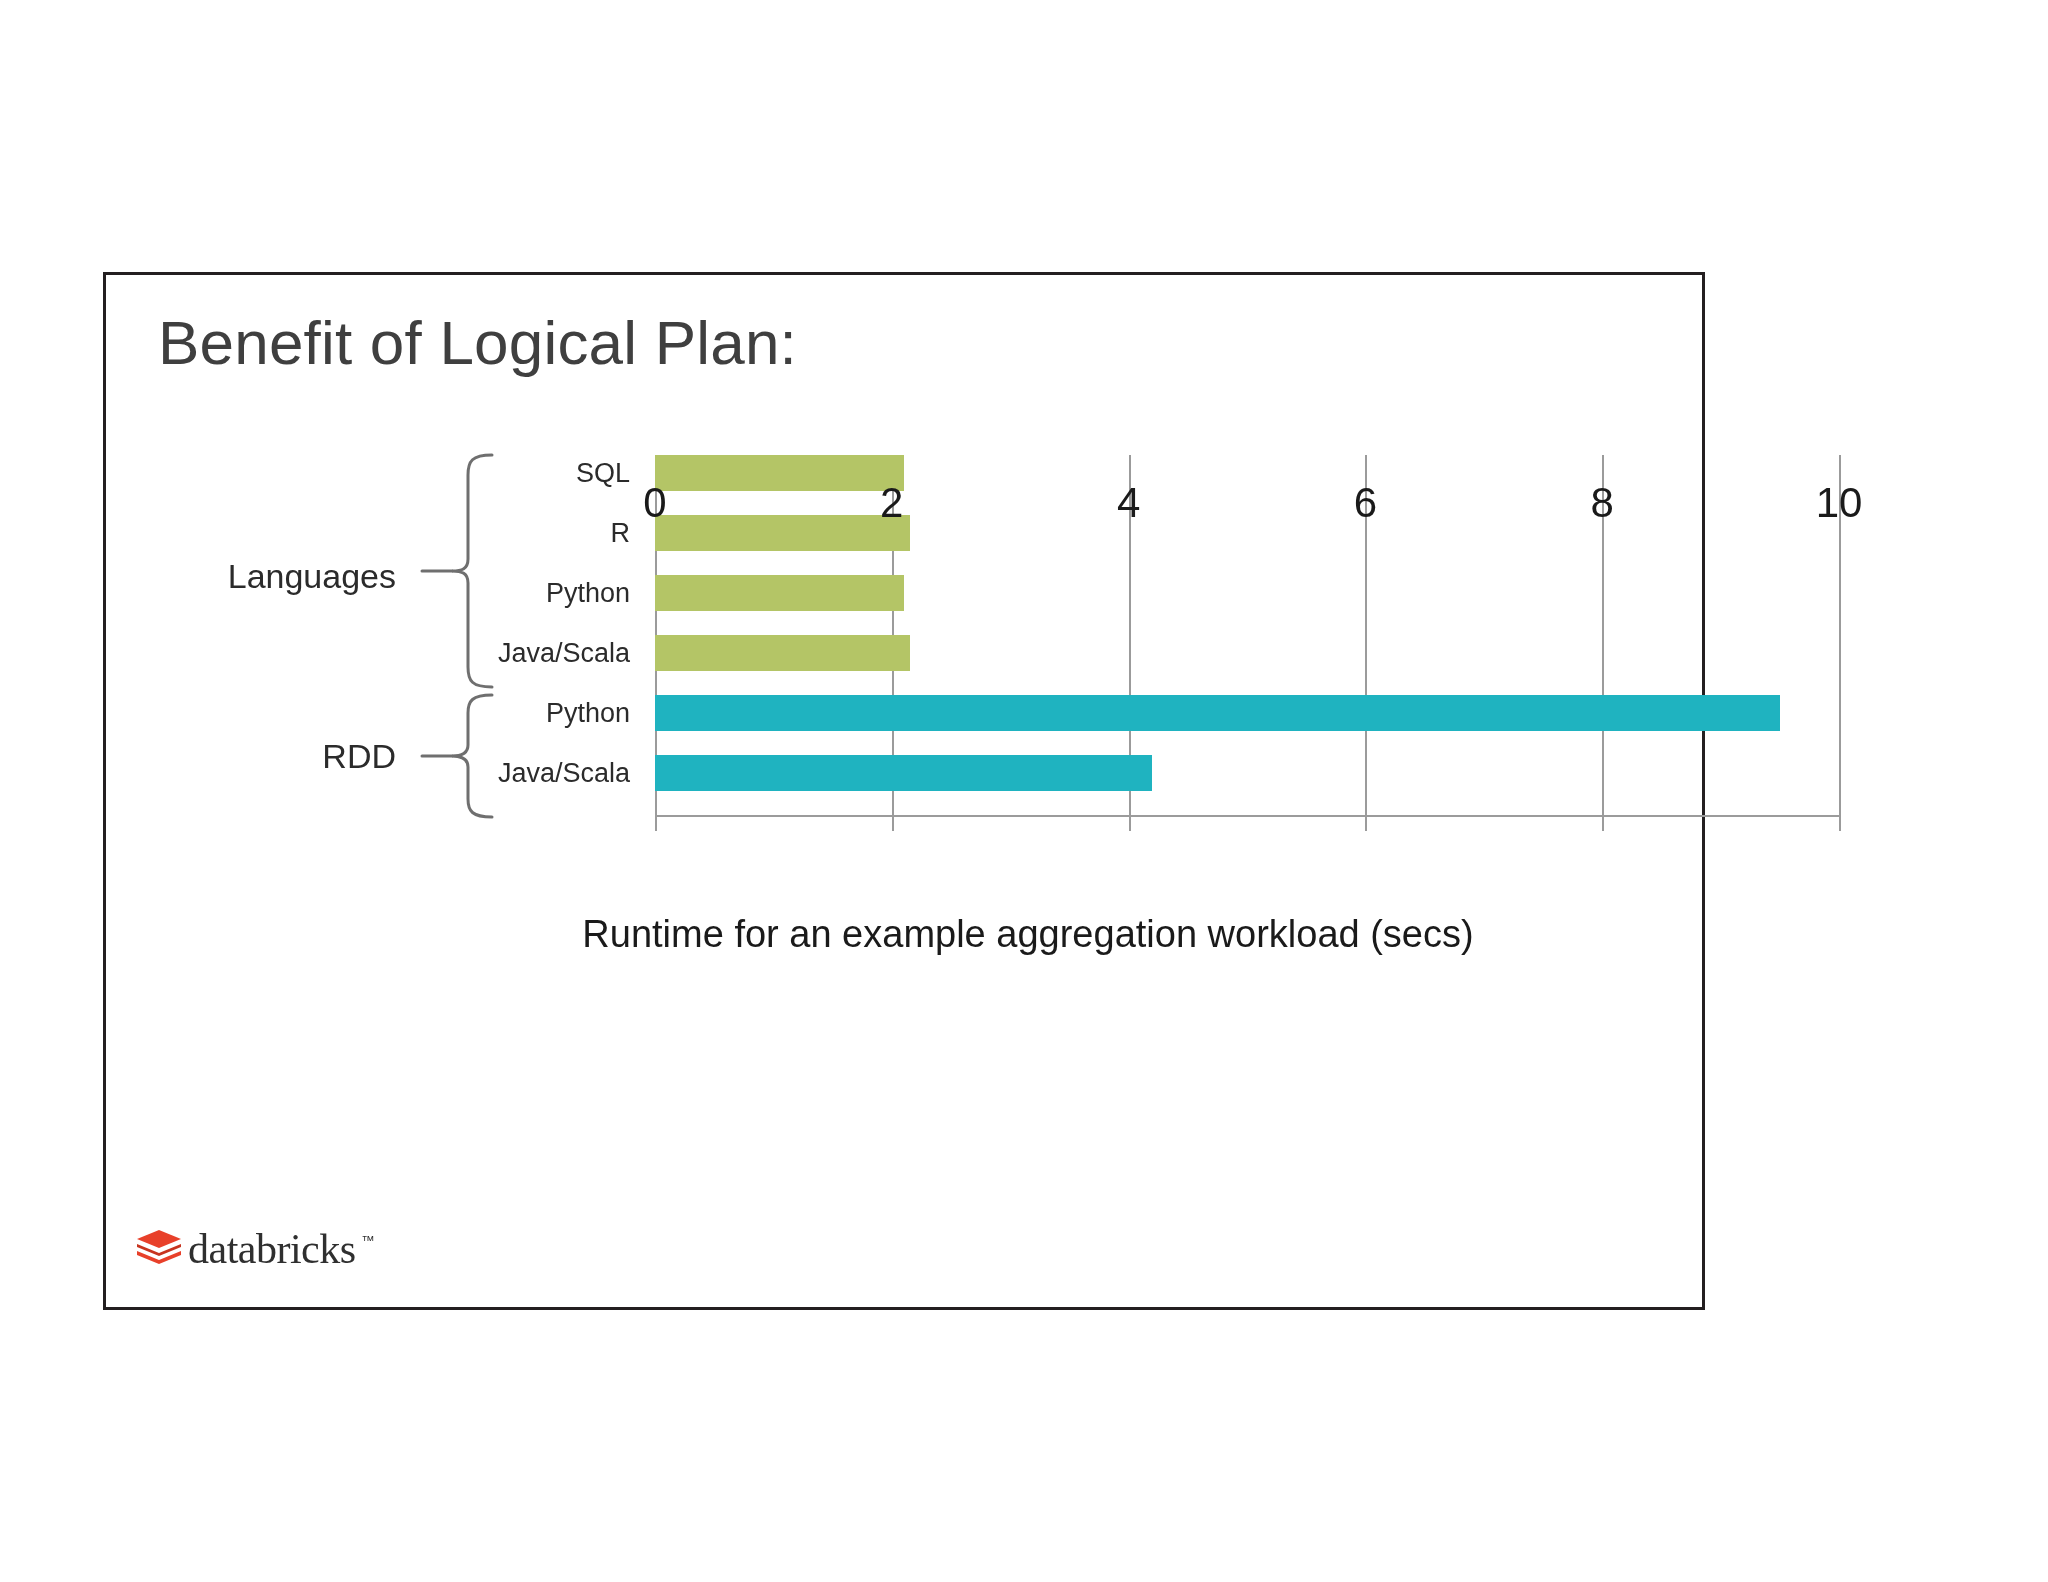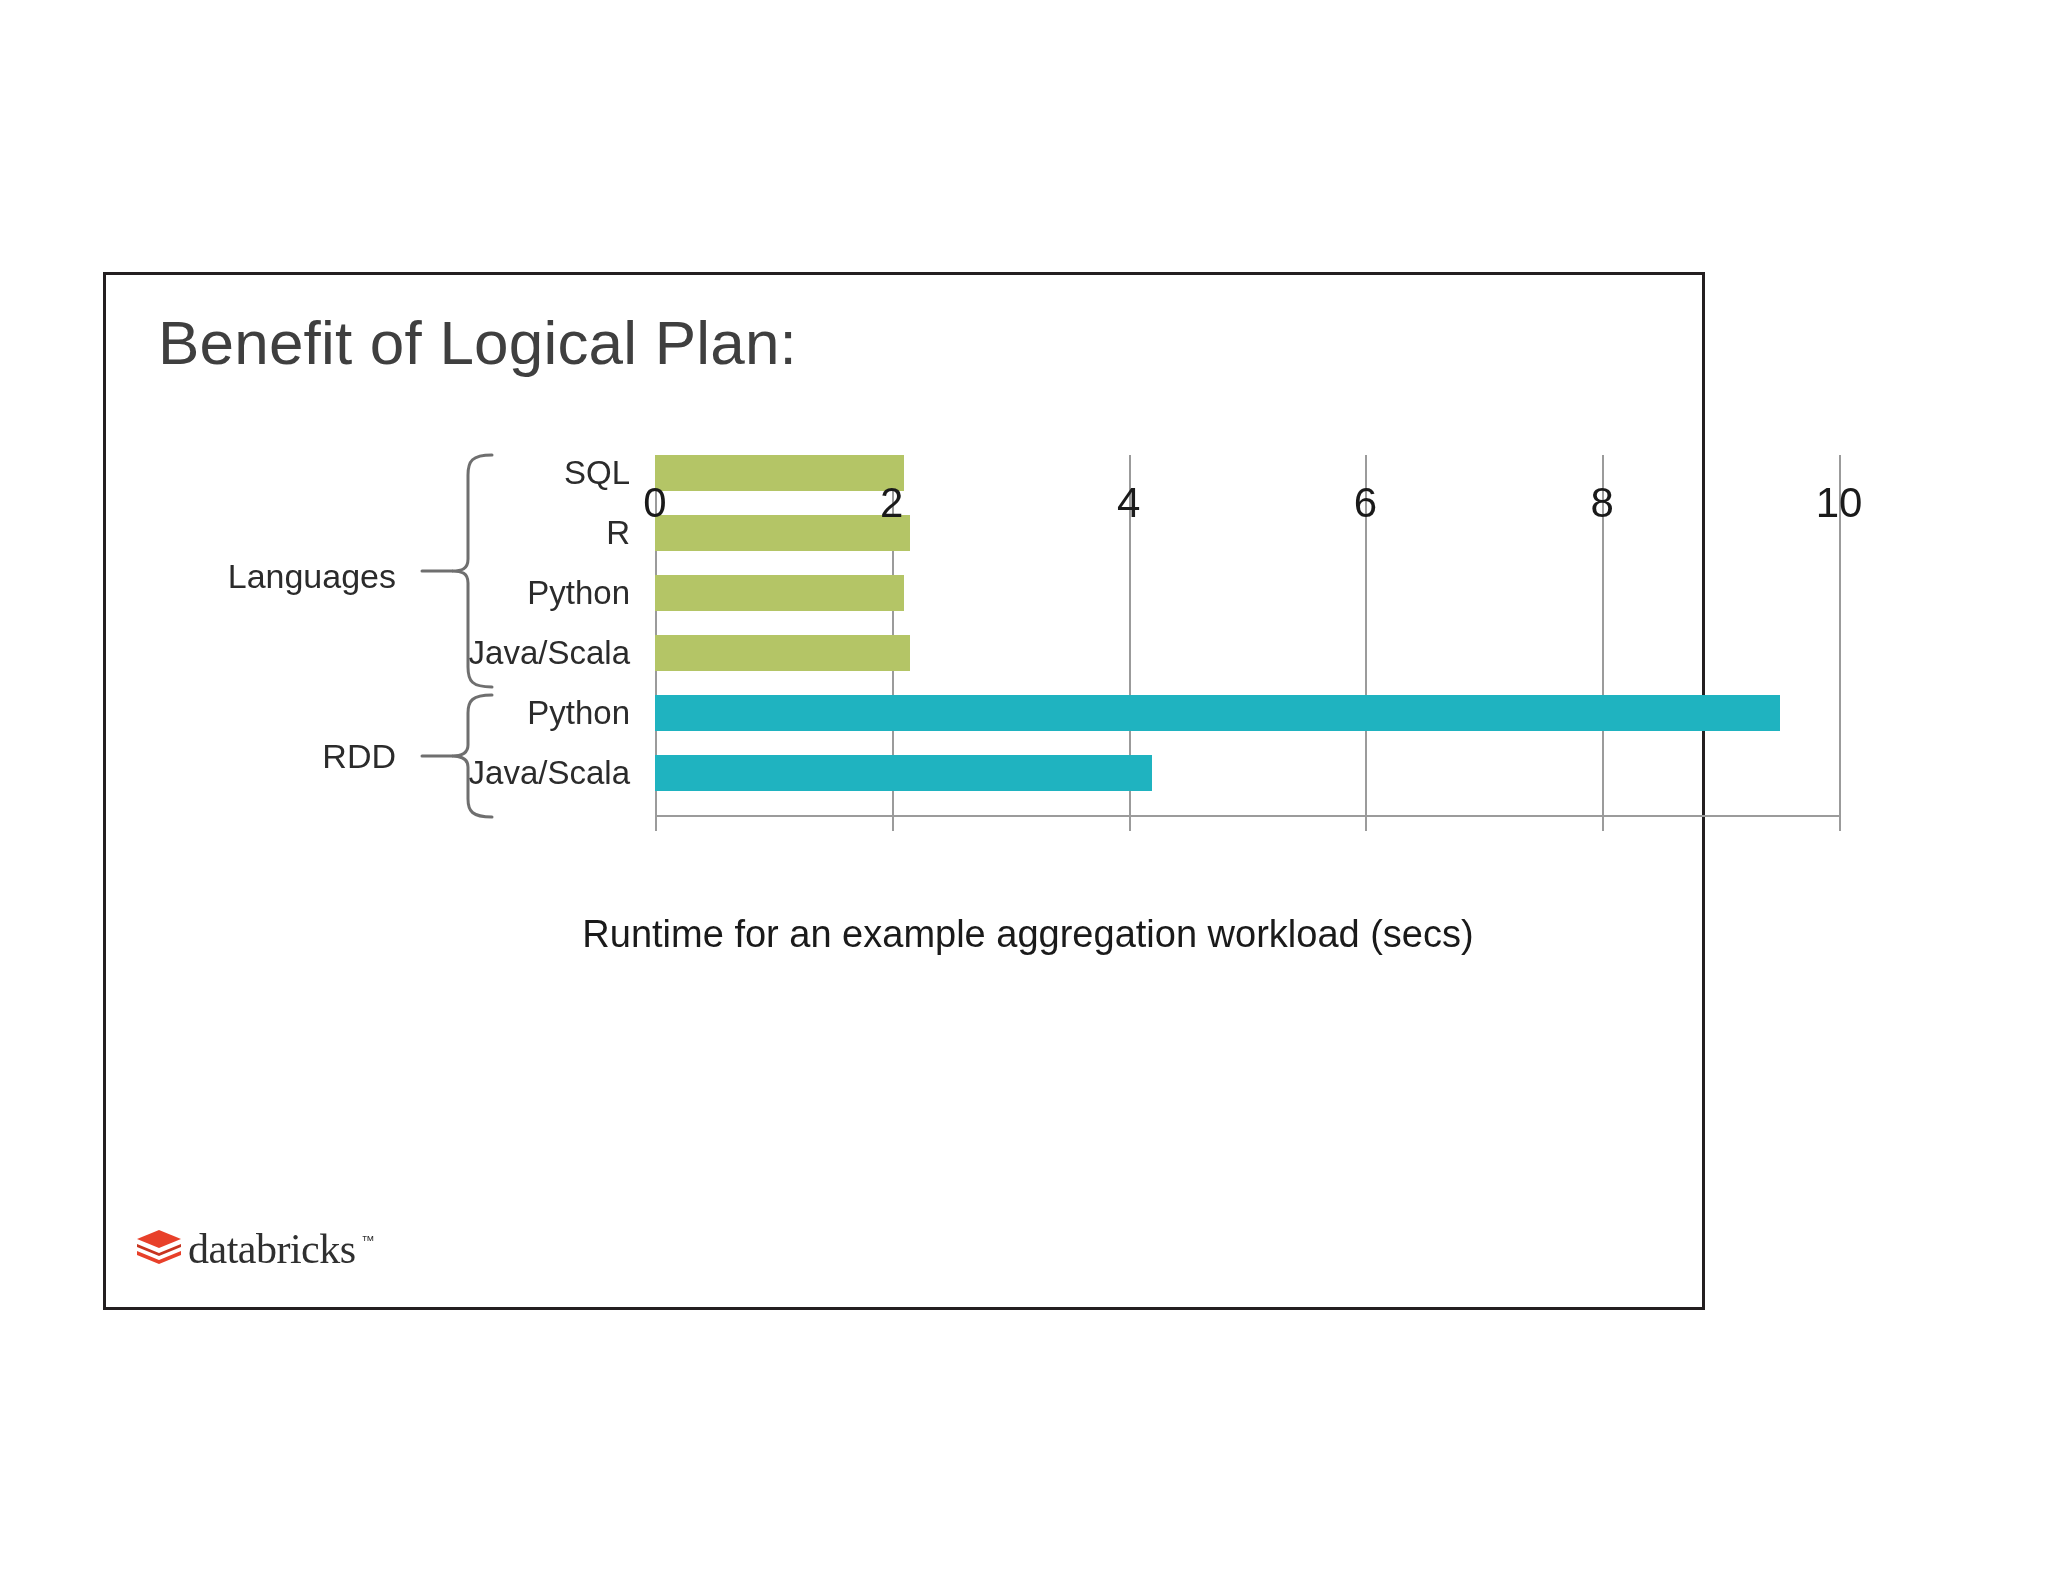--- a/index.html
+++ b/index.html
@@ -99,21 +99,21 @@
   }
   .bar.df { background: #b4c566; }
   .bar.rdd { background: #1fb3c0; }
 
   
   .cat-label {
     position: absolute;
     right: 1320px; 
     text-align: right;
     font-family: "Liberation Sans", sans-serif;
-    font-size: 33px;
+    font-size: 27px;
     color: #2b2b2b;
     white-space: nowrap;
     line-height: 36px;
   }
 
   
   .group-label {
     position: absolute;
     font-family: "Liberation Sans", sans-serif;
     font-size: 34px;

